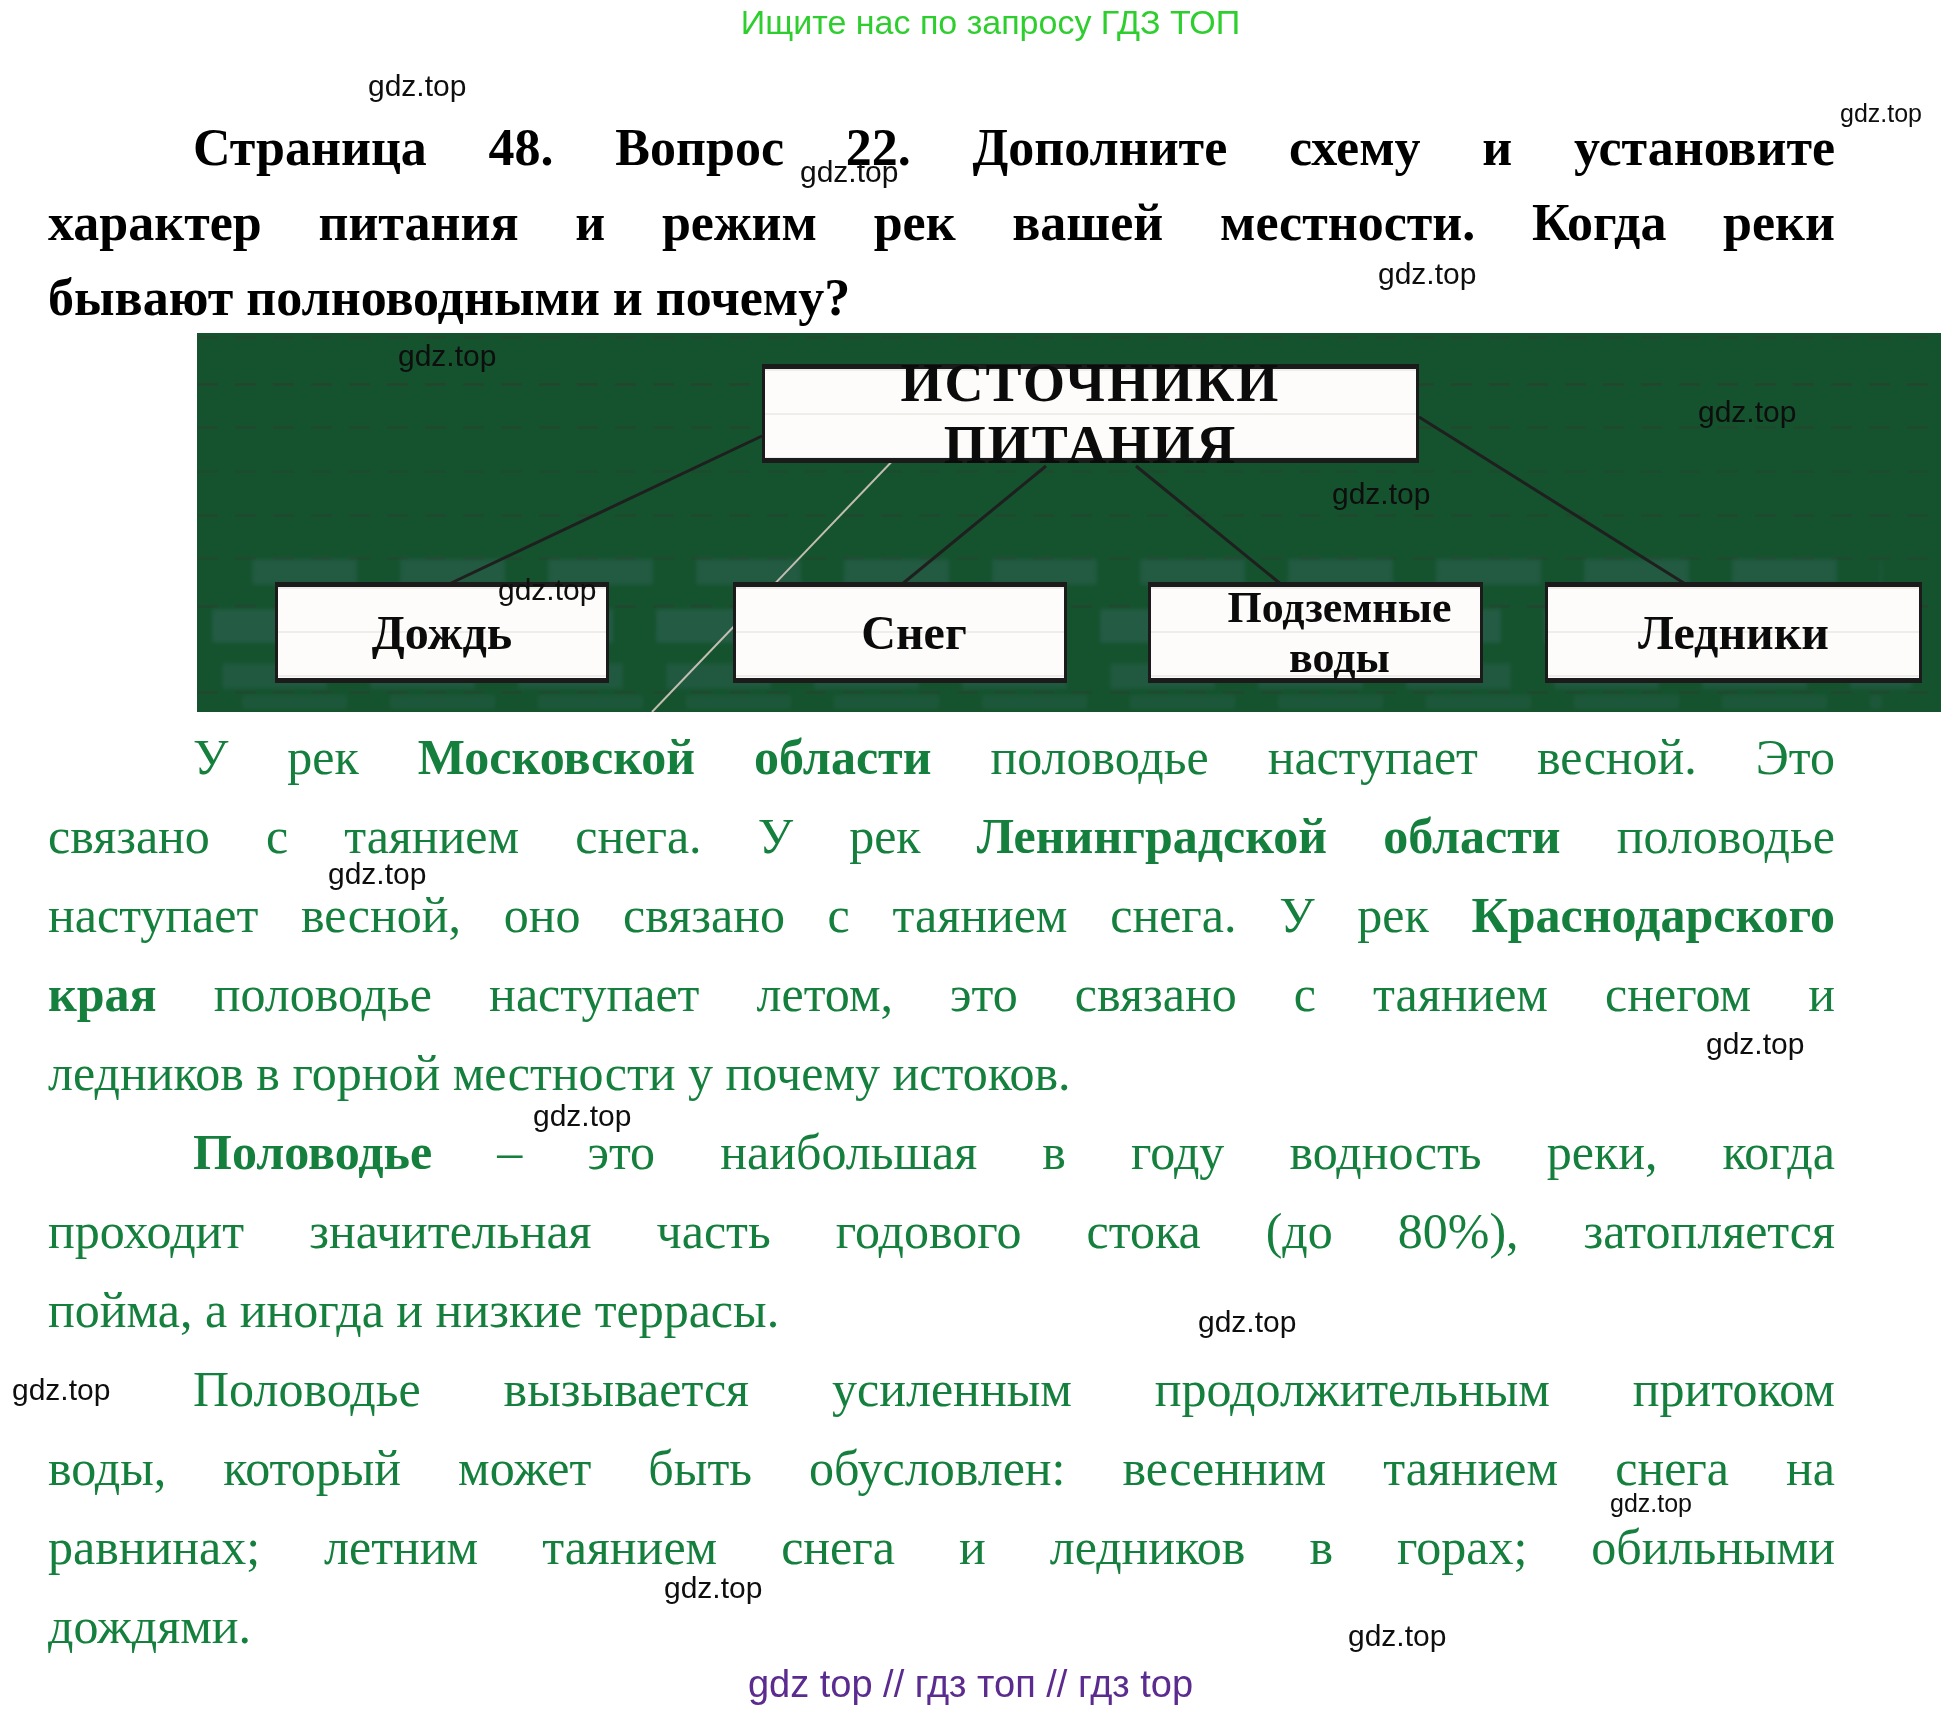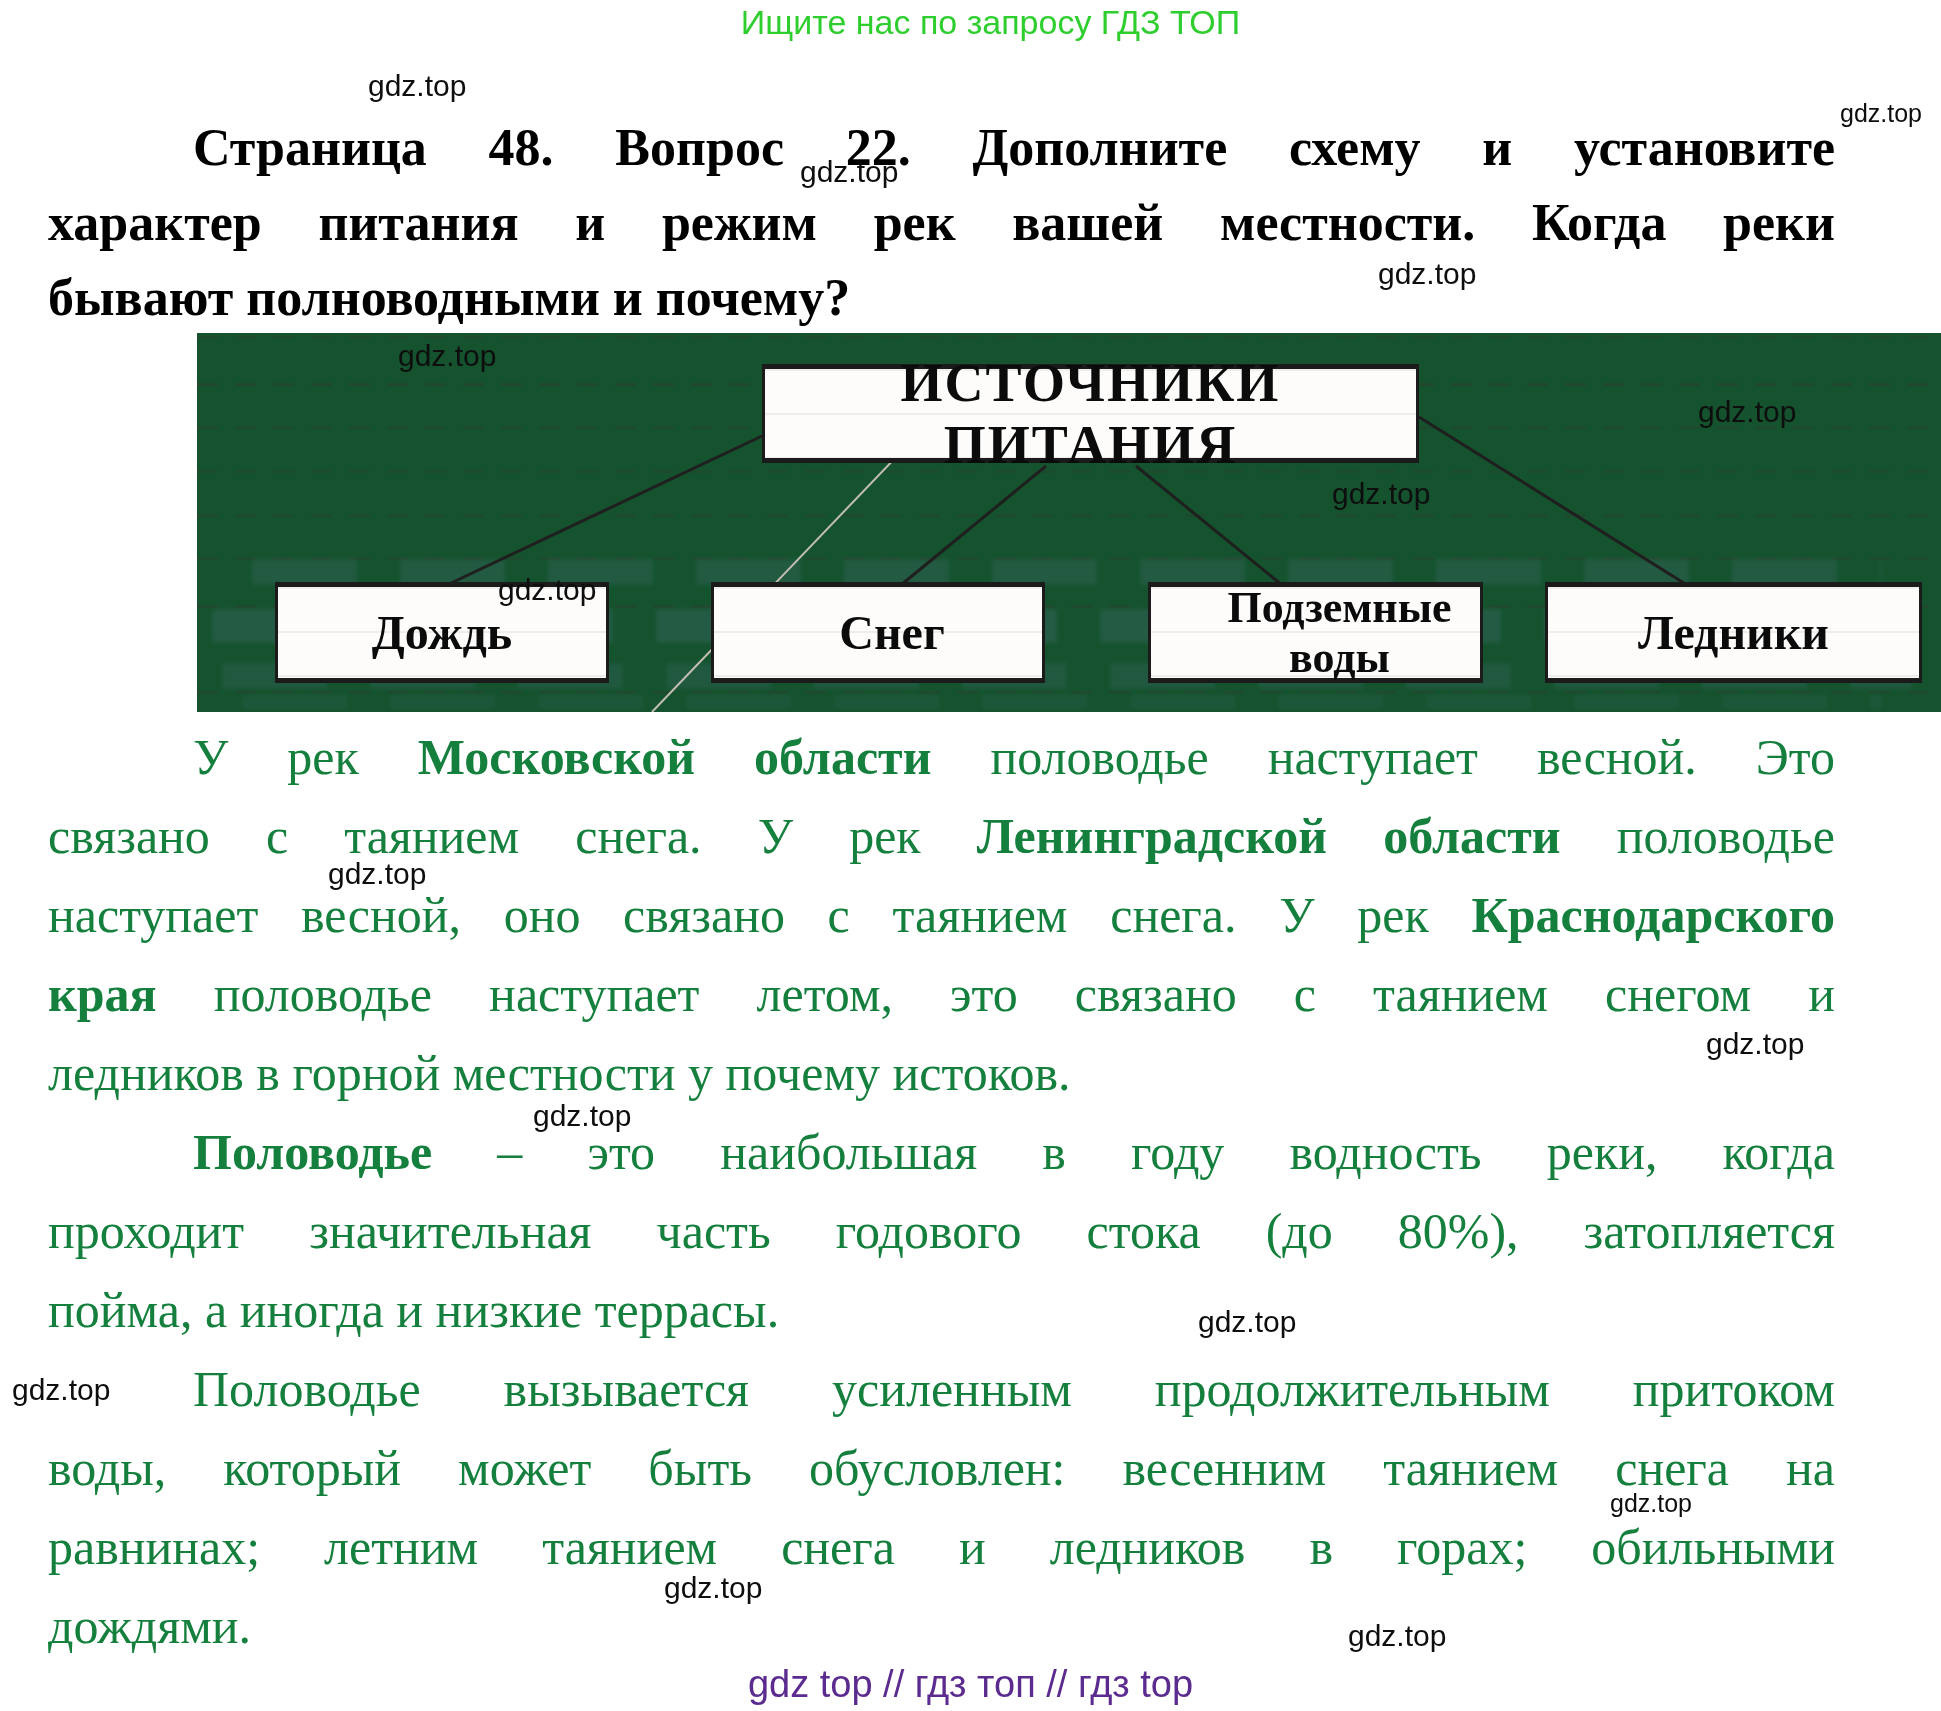--- a/index.html
+++ b/index.html
@@ -35,21 +35,21 @@
   .connectors{position:absolute;left:0;top:0;z-index:2;}
   .dbox{position:absolute;box-sizing:border-box;background:#fdfcfa;
         background-image:repeating-linear-gradient(180deg,rgba(110,105,95,.10) 0 2px,rgba(0,0,0,0) 2px 44px);
         border:3px solid #1b1b1b;border-top-width:5px;border-bottom-width:5px;
         display:flex;align-items:center;justify-content:center;text-align:center;z-index:3;}
   .dbox .lbl{font-weight:700;color:#0b0b0b;}
   .dbox.root{left:565px;top:31px;width:657px;height:99px;}
   .dbox.root .lbl{font-size:54px;letter-spacing:2px;}
   .dbox.child{top:249px;width:334px;height:101px;}
   .dbox.c0{left:78px;}
-  .dbox.c1{left:514px;padding-left:28px;}
+  .dbox.c1{left:536px;padding-left:28px;}
   .dbox.c2{left:951px;width:335px;padding-left:48px;}
   .dbox.c2 .lbl{font-size:44px;line-height:50px;}
   .dbox.c3{left:1348px;width:377px;}
   .dbox.c0 .lbl,.dbox.c1 .lbl,.dbox.c3 .lbl{font-size:48px;}
 
   
   .footer{position:absolute;left:0;top:1662px;width:100%;text-align:center;
           font:400 38px/44px "Liberation Sans",sans-serif;}
 </style>
 </head>

